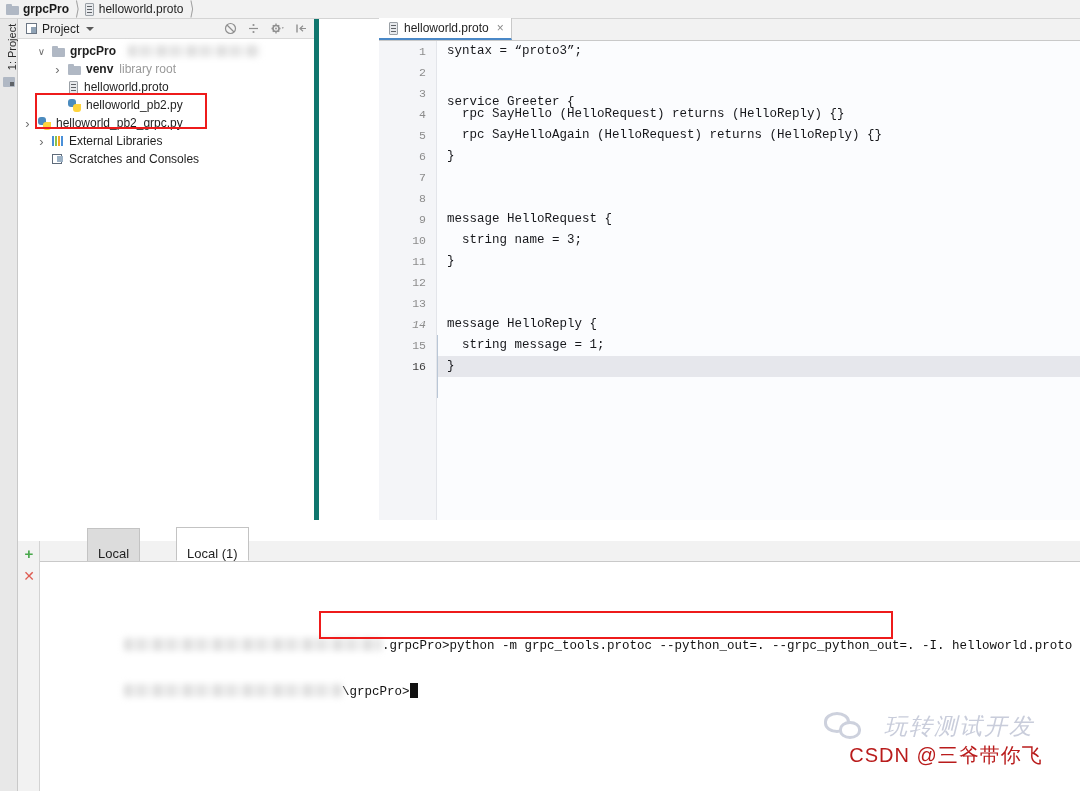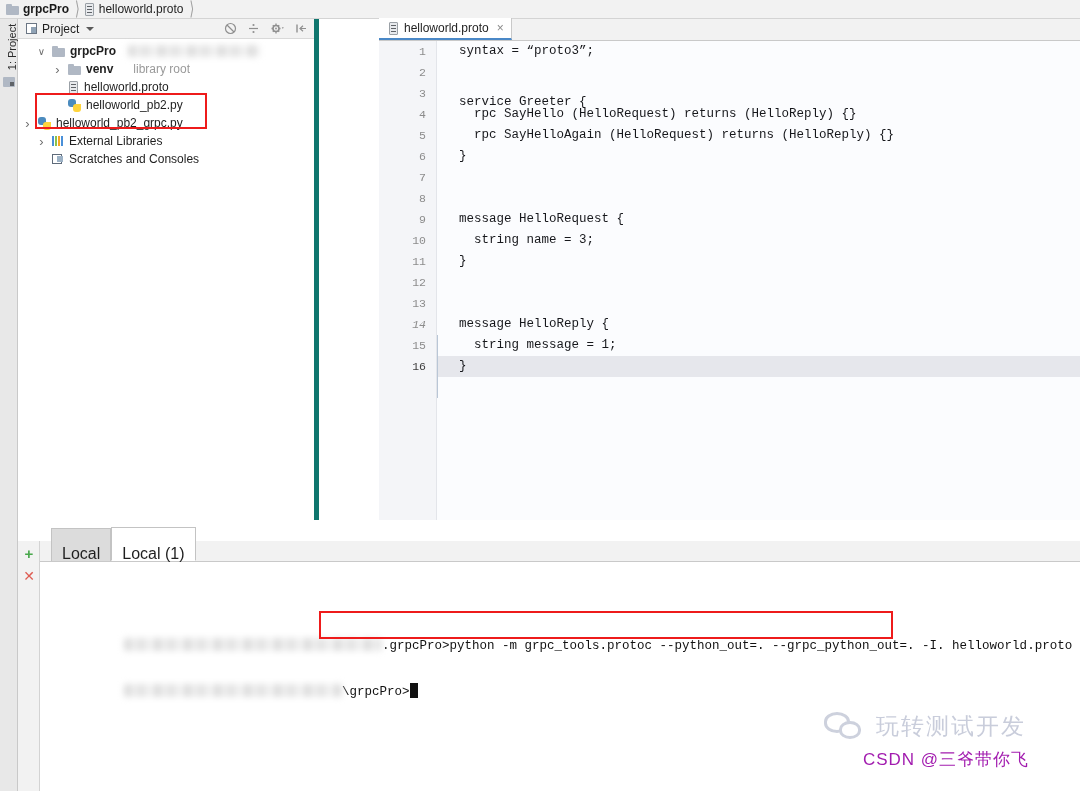--- a/index.html
+++ b/index.html
@@ -141,21 +141,21 @@
     padding-left:4px;
   }
   .arrow {
     width:11px; display:inline-block; text-align:center;
     color:#6e6e6e; font-size:9px; flex:none;
   }
   .arrow.open:after{ content:"\02228"; font-size:10px; }
   .arrow.closed:after{ content:"\0203A"; font-size:13px; }
   .tlabel { margin-left:5px; }
   .tlabel.bold { font-weight:bold; }
-  .tmuted { color:#9a9a9a; margin-left:20px; }
+  .tmuted { color:#9a9a9a; margin-left:6px; }
 
   
   .blur {
     background:
       repeating-linear-gradient(90deg,#dcdcdc 0 7px,#eeeeee 7px 13px,#e4e4e4 13px 22px,#f2f2f2 22px 30px);
     filter: blur(3px);
     display:inline-block; border-radius:3px;
   }
 
   
@@ -187,21 +187,21 @@
   #gutter {
     position:absolute; left:0; top:0; width:57px; height:100%;
     background:#f4f5f8; border-right:1px solid #e3e5ea;
   }
   .ln {
     position:absolute; right:10px; width:40px; text-align:right;
     font-family:"Liberation Mono", monospace; font-size:11.5px; color:#8c8c8c;
     height:21px; line-height:21px;
   }
   #code-lines {
-    position:absolute; left:74px; top:0; right:0; height:100%;
+    position:absolute; left:62px; top:0; right:0; height:100%;
   }
   .cl {
     height:21px; line-height:21px;
     font-family:"Liberation Mono", monospace; font-size:12.5px;
     color:#17181c; white-space:pre; padding-left:6px;
   }
   .curline-row { position:absolute; left:0; right:0; height:21px; background:#e6e7ec; }
   .indent-guide {
     position:absolute; width:1px; background:#b9c6d6;
   }
@@ -224,42 +224,42 @@
   }
   .tbtn { position:absolute; left:4px; width:14px; height:14px;
           text-align:center; line-height:14px; font-size:15px; font-weight:bold;}
   #term-add { top:6px; color:#49a84c; }
   #term-close { top:28px; color:#de5c52; font-weight:normal; font-size:14px;}
   #term-tabs {
     position:absolute; left:22px; top:0; right:0; height:21px;
     background:#f2f2f2; border-bottom:1px solid #c9c9c9; display:flex;
     align-items:flex-end; padding-left:11px; box-sizing:border-box;
   }
-  .ttab { height:18px; line-height:18px; padding:16px 10px; font-size:16px;
-          box-sizing:border-box;}
+  .ttab { height:18px; line-height:18px; padding:16px 10px; font-size:13px;
+          box-sizing:border-box;margin-left:36px;}
   .ttab.inactive { background:#dcdcdc; border:1px solid #c3c3c3; border-bottom:none;}
   .ttab.active { background:#ffffff; border:1px solid #c3c3c3; border-bottom:1px solid #ffffff;
                  height:20px; line-height:19px; }
   #term-out {
     position:absolute; left:22px; top:21px; right:0; bottom:0;
     background:#ffffff; font-family:"Liberation Mono", monospace; font-size:12.5px;
     color:#111; overflow:hidden;
   }
   .term-line { position:absolute; white-space:pre; height:20px; line-height:20px;}
   .term-cursor { display:inline-block; width:8px; height:15px; background:#111;
                  vertical-align:-3px; }
 
   
   #watermark {
     position:absolute; right:6px; bottom:8px; width:250px; height:72px;
     color:#cdd1dd; pointer-events:none; text-align:right;
   }
   #wm-row1 { display:flex; align-items:center; justify-content:flex-start;
-             gap:12px; font-size:23px; color:#c9cddb; letter-spacing:2px;}
-  #wm-row2 { font-size:17px; color:#a21caf; margin-top:6px; letter-spacing:1px;
+             gap:20px; font-size:23px; color:#c9cddb; letter-spacing:2px;font-style:italic;}
+  #wm-row2 { font-size:20px; color:#b91c1c; letter-spacing:1px;
              text-align:center; padding-right:6px;}
   .wechat-ic { position:relative; width:40px; height:30px; flex:none; }
   .wechat-ic:before{
     content:""; position:absolute; left:0; top:0; width:26px;height:21px;
     border:3px solid #cdd1dd; border-radius:50%/46%; box-sizing:border-box;
   }
   .wechat-ic:after{
     content:""; position:absolute; left:15px; top:9px; width:22px;height:18px;
     border:3px solid #cdd1dd; border-radius:50%/46%; box-sizing:border-box;
     background:#fff;

